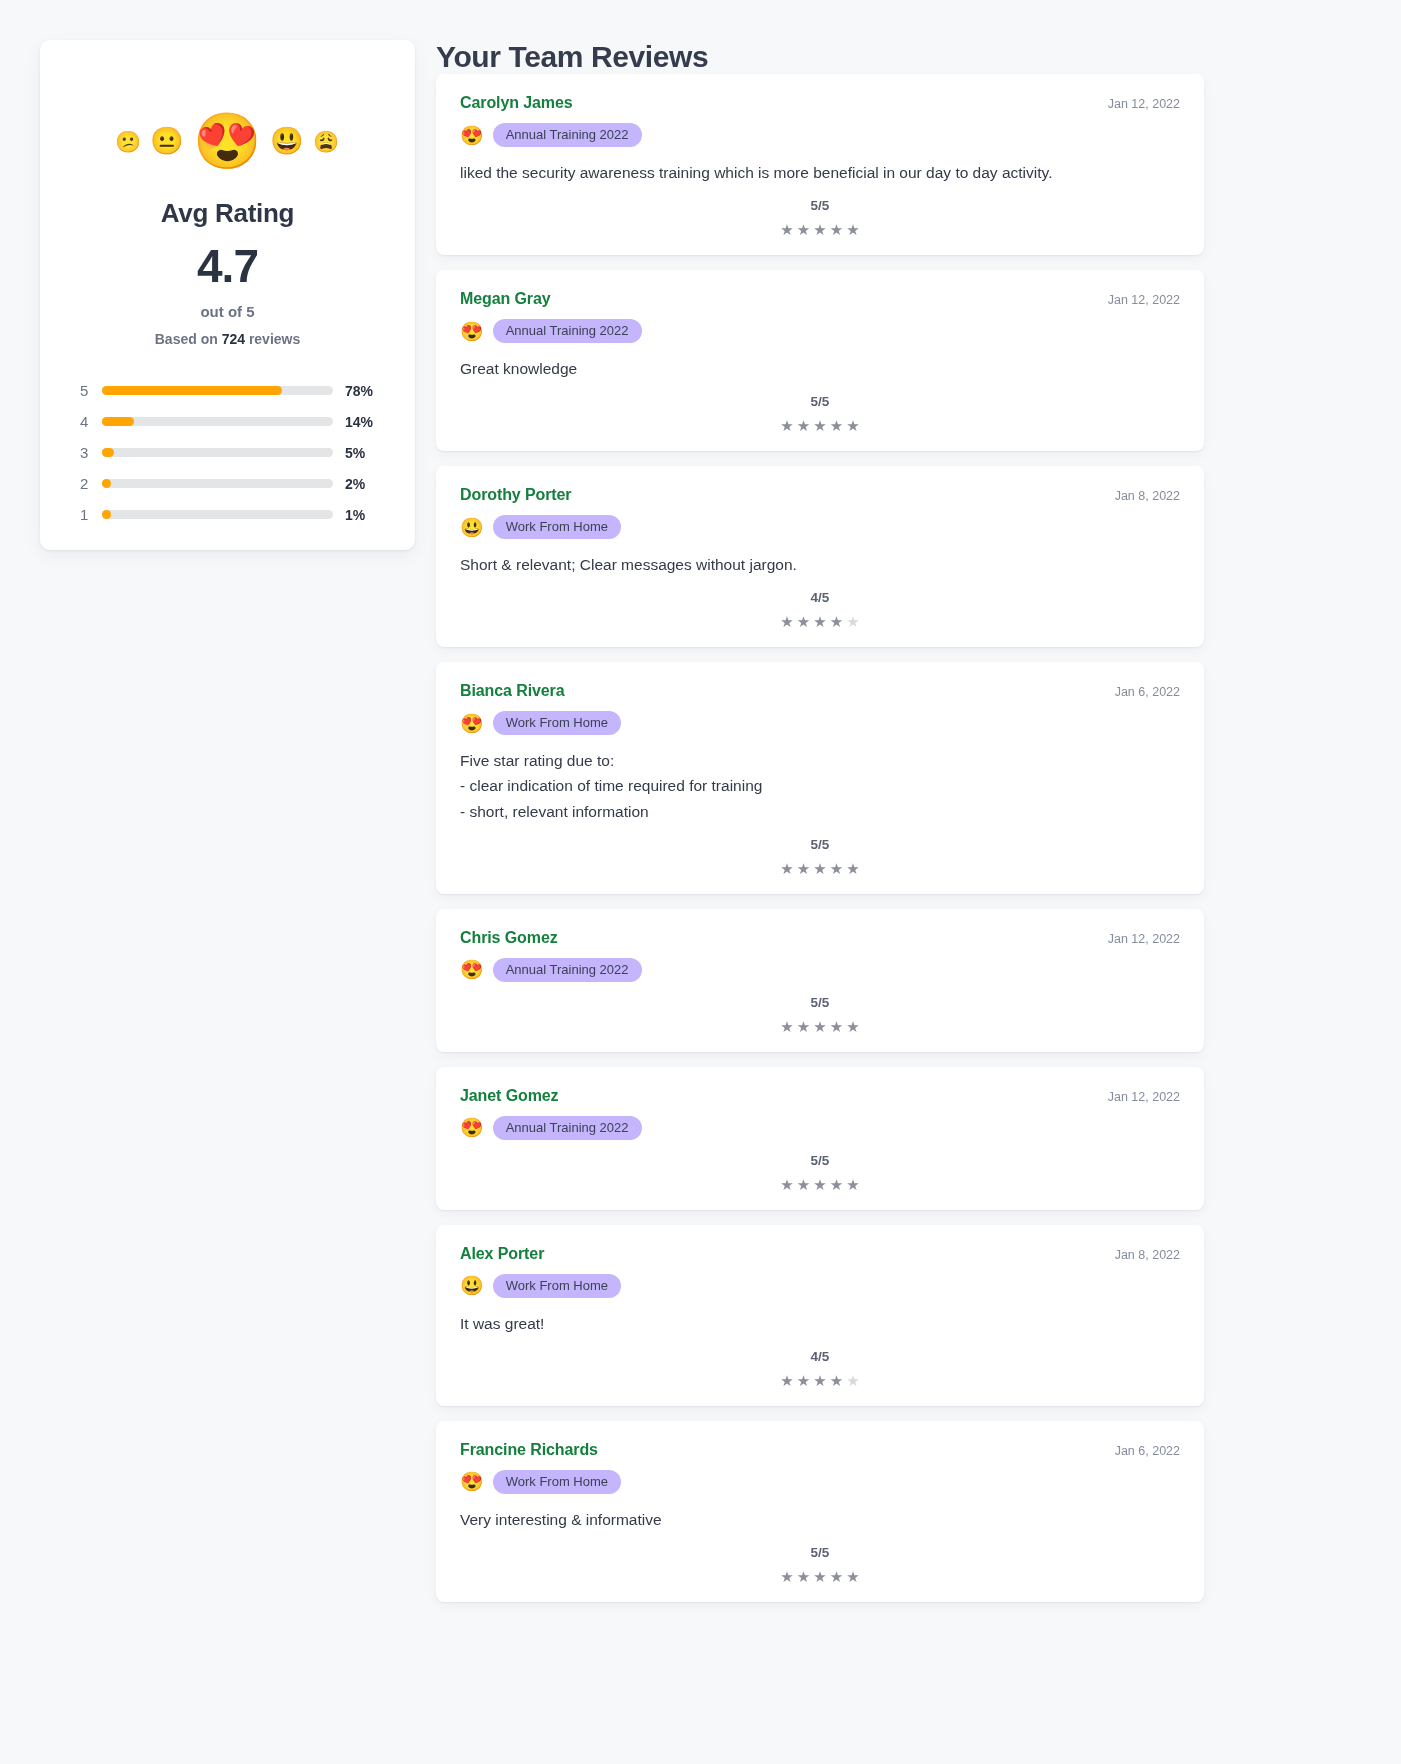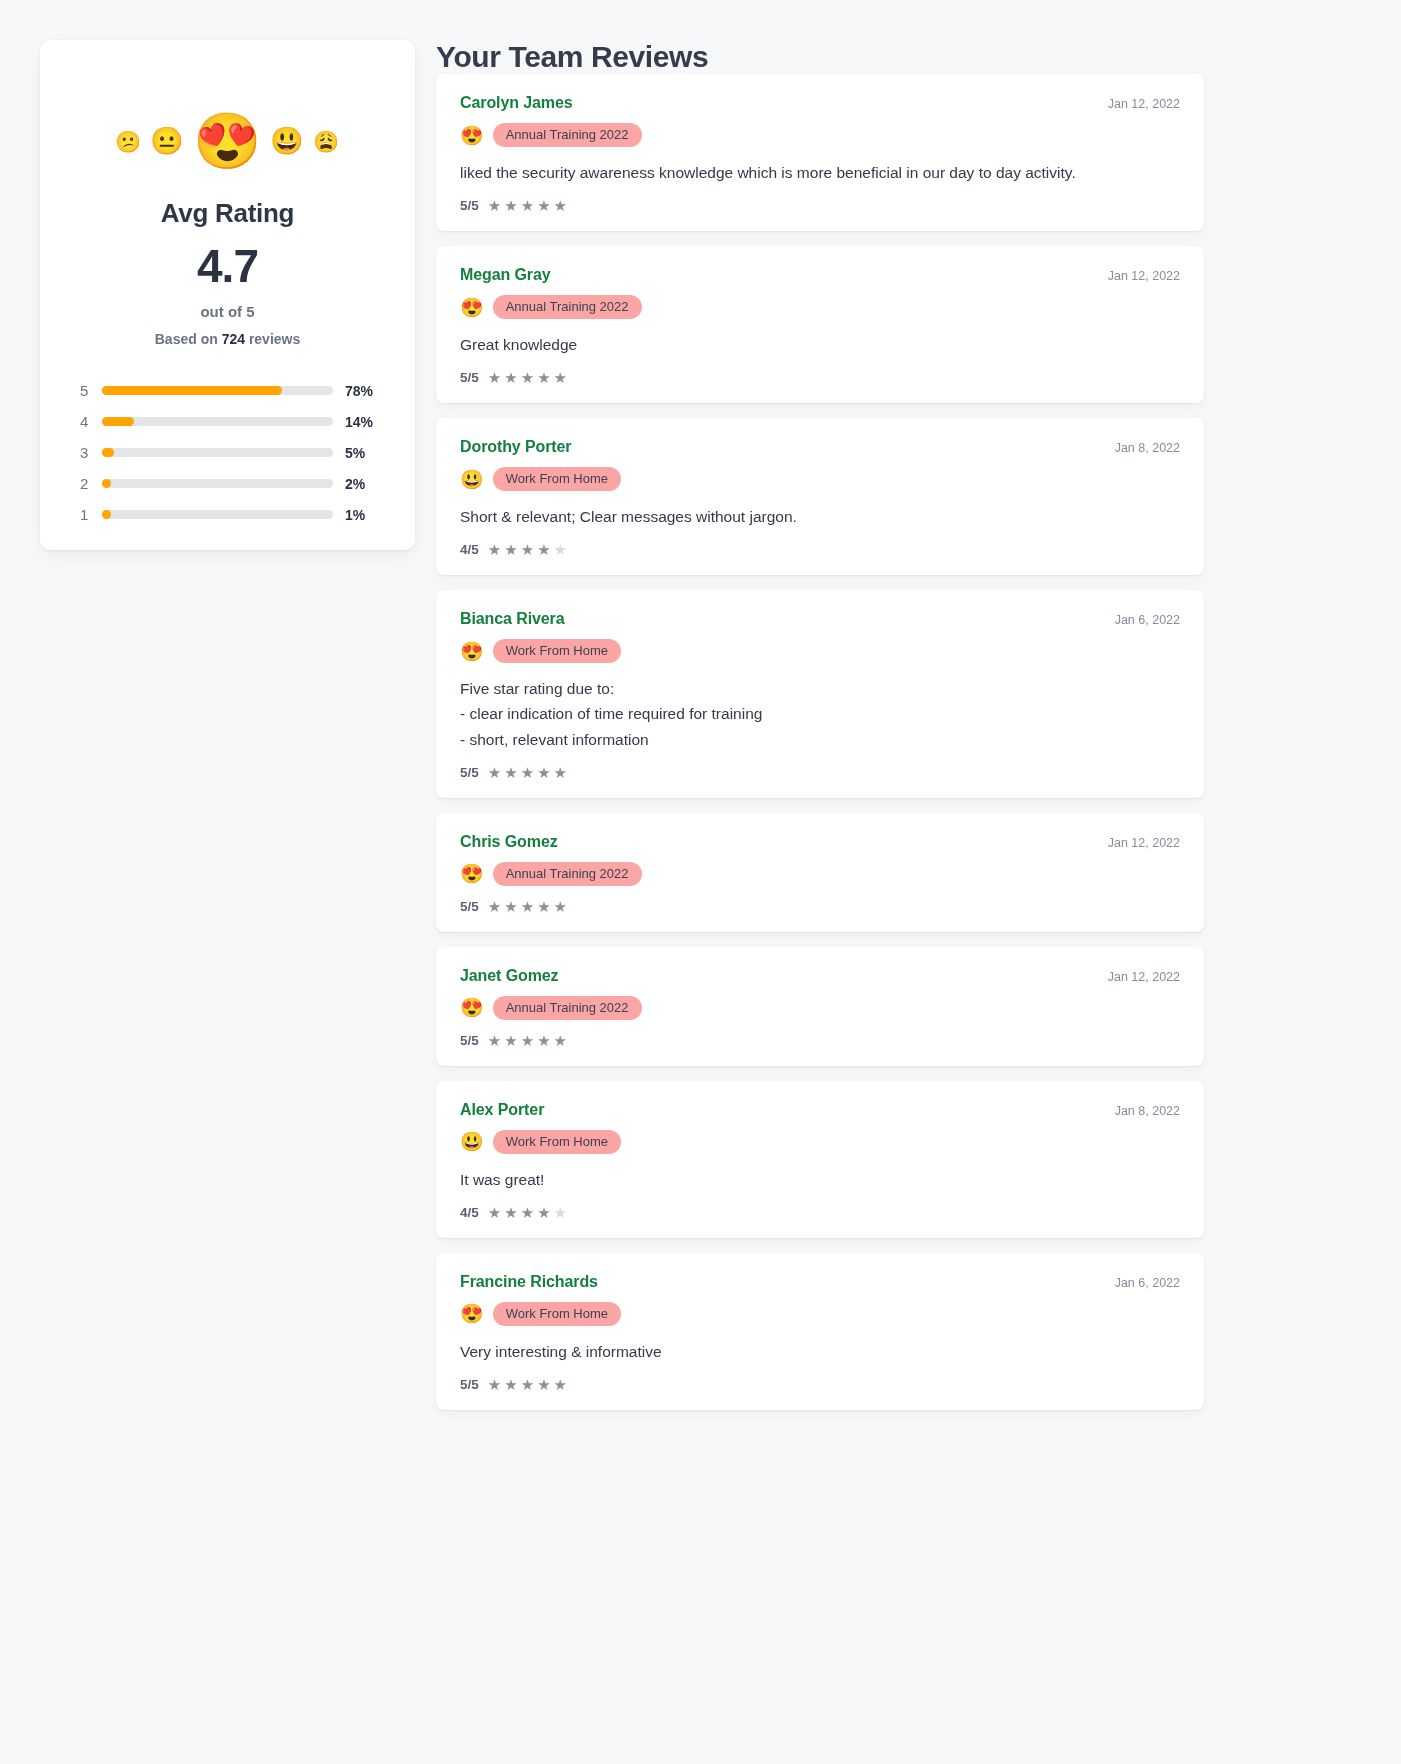--- a/index.html
+++ b/index.html
@@ -159,40 +159,41 @@
     white-space: nowrap;
   }
   .rc-meta {
     display: flex;
     align-items: center;
     gap: 9px;
     margin-top: 11px;
   }
   .rc-emoji { font-size: 19px; line-height: 1; }
   .rc-tag {
-    background: #fca5a5;
+    background: #c4b5fd;
     color: #3b4254;
     font-size: 13px;
     border-radius: 14px;
     padding: 5px 13px 6px 13px;
     line-height: 1;
     white-space: nowrap;
   }
   .rc-body {
     margin-top: 13px;
     font-size: 15.5px;
     color: #333a49;
     line-height: 1.62;
     white-space: pre-line;
   }
   .rc-stars {
     display: flex;
     align-items: center;
     gap: 9px;
     margin-top: 13px;
+    flex-direction: column;
   }
   .rc-score {
     font-size: 13.5px;
     color: #5b6273;
     font-weight: 600;
   }
   .stars { display: flex; gap: 3px; }
   .star { font-size: 15px; line-height: 1; color: #8b909c; }
   .star.off { color: #d8dade; }
 </style>
@@ -261,21 +262,21 @@
     <div id="review-list">
         <div class="review-card">
           <div class="rc-head">
             <div class="rc-name">Carolyn James</div>
             <div class="rc-date">Jan 12, 2022</div>
           </div>
           <div class="rc-meta">
             <span class="rc-emoji">😍</span>
             <span class="rc-tag">Annual Training 2022</span>
           </div>
-          <div class="rc-body">liked the security awareness knowledge which is more beneficial in our day to day activity.</div>
+          <div class="rc-body">liked the security awareness training which is more beneficial in our day to day activity.</div>
           <div class="rc-stars">
             <span class="rc-score">5/5</span>
             <span class="stars">
               <span class="star">★</span>
               <span class="star">★</span>
               <span class="star">★</span>
               <span class="star">★</span>
               <span class="star">★</span>
             </span>
           </div>

